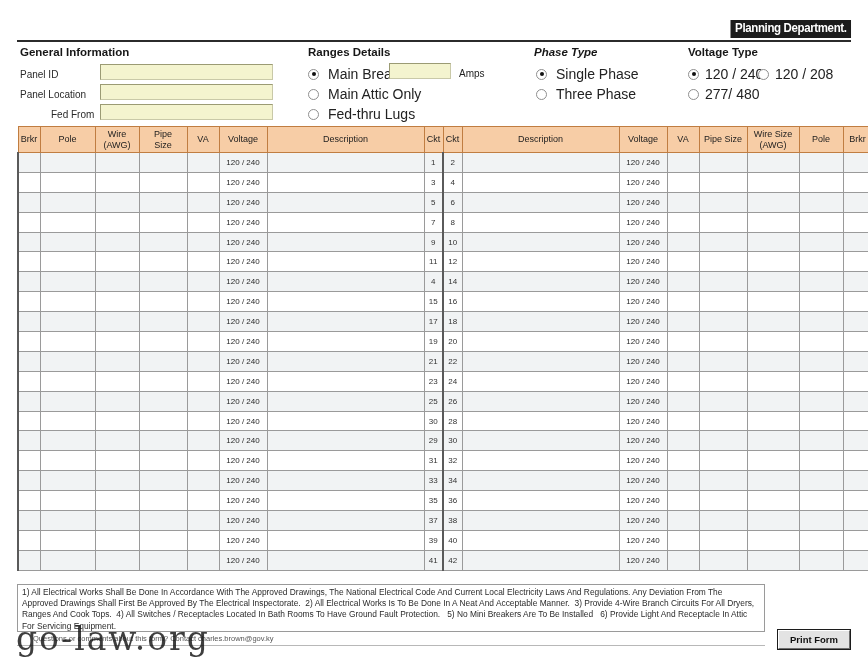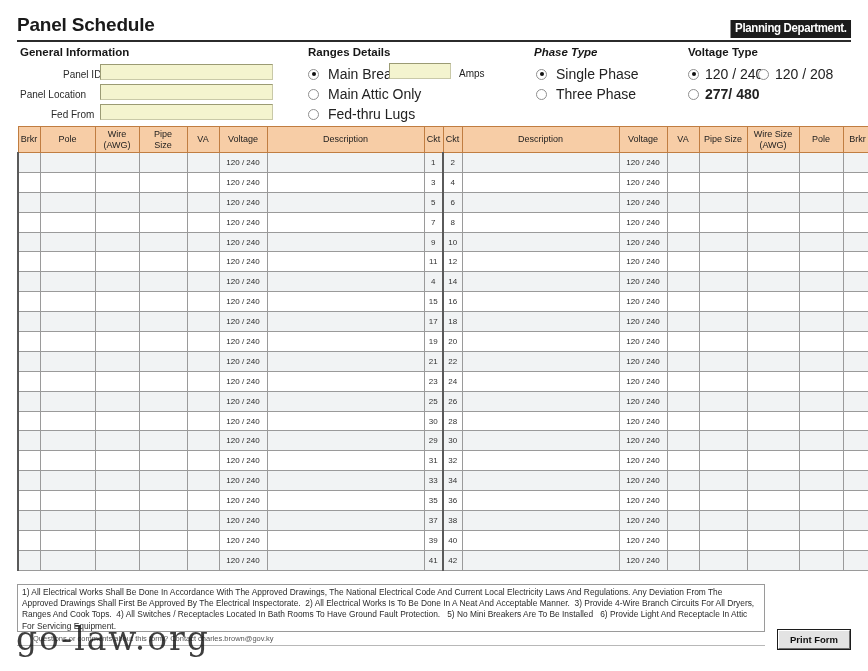--- a/index.html
+++ b/index.html
@@ -162,29 +162,26 @@
     cursor: pointer;
     padding: 0;
     line-height: 17px;
   }
 </style>
 </head>
 <body>
 
 <div id="page">
 
-  <div class="title-bar">
-    <div class="doc-title">Panel Schedule</div>
-  </div>
   <div class="title-rule"></div>
   <div class="dept-logo">Planning Department.</div>
 
   <div class="sect-head" style="left:20px; top:46px;">General Information</div>
 
-  <div class="gi-label" style="top:69px;margin-left:43px;">Panel ID</div>
+  <div class="gi-label" style="top:69px;">Panel ID</div>
   <input class="txtfield" style="left: 100px; top: 64px; width: 173px;" value="">
 
   <div class="gi-label" style="top:89px;">Panel Location</div>
   <input class="txtfield" style="left: 100px; top: 84px; width: 173px;" value="">
 
   <div class="gi-label" style="top:109px;padding-left:31px;">Fed From</div>
   <input class="txtfield" style="left: 100px; top: 104px; width: 173px;" value="">
 
   <div class="sect-head" style="left:308px; top:46px;">Ranges Details</div>
 
@@ -221,21 +218,21 @@
   <div class="radio-row" style="left:688px; top:66px;">
     <span class="radio on"></span>
     <span class="radio-label" style="margin-left:6px;">120 / 240</span>
   </div>
   <div class="radio-row" style="left:758px; top:66px;">
     <span class="radio"></span>
     <span class="radio-label" style="margin-left:6px;">120 / 208</span>
   </div>
   <div class="radio-row" style="left:688px; top:86px;">
     <span class="radio"></span>
-    <span class="radio-label" style="margin-left:6px;font-weight:bold;">277/ 480</span>
+    <span class="radio-label" style="margin-left:6px;">277/ 480</span>
   </div>
 
   <table class="sched">
     <colgroup>
       <col style="width:22px">
         <col style="width:55px">
         <col style="width:44px">
         <col style="width:48px">
       <col style="width:32px">
         <col style="width:48px">

